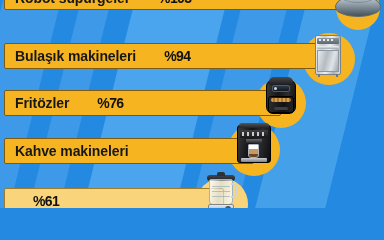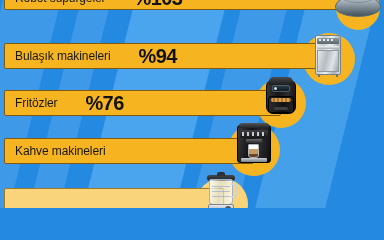--- a/index.html
+++ b/index.html
@@ -45,30 +45,30 @@
     border:1px solid #7d5a10;
     border-radius:2px;
     z-index:2;
     display:flex;
     align-items:center;
   }
   .row.light .bar { background:#fad47a; border-color:#9c7c2a; }
 
   .bar-label {
     color:#171717;
-    font-weight:normal;
-    font-size:12px;
+    font-weight:bold;
+    font-size:14px;
     letter-spacing:-0.1px;
     margin-left:10px;
     white-space:nowrap;
   }
   .bar-value {
     color:#111;
     font-weight:bold;
-    font-size:20px;
+    font-size:14px;
     letter-spacing:-0.6px;
     margin-left:28px;
     white-space:nowrap;
   }
 
   
   .product { position:absolute; z-index:4; }
 
   
   .rv-body { position:absolute; left:0; top:0; width:46px; height:22px;
@@ -220,20 +220,21 @@
       <div class="cm-keys"></div>
         <div class="cm-spout"></div>
         <div class="cm-cup"></div>
       <div class="cm-tray"></div>
     </div>
   </div>
 
   <div class="row light" style="top:186px;height:34px;">
     <div class="circle" style="left:196px;top:-8px;width:52px;height:52px;"></div>
     <div class="bar" style="top:2px;width:220px;height:26px;">
+      <span class="bar-value">%61</span>
     </div>
     <div class="product" style="left:205px;top:-12px;width:36px;height:42px;">
       <div class="bl-lid"></div>
         <div class="bl-knob"></div>
         <div class="bl-jug"></div>
       <div class="bl-lines"></div>
         <div class="bl-handle"></div>
       <div class="bl-base"></div>
         <div class="bl-dial"></div>
     </div>

